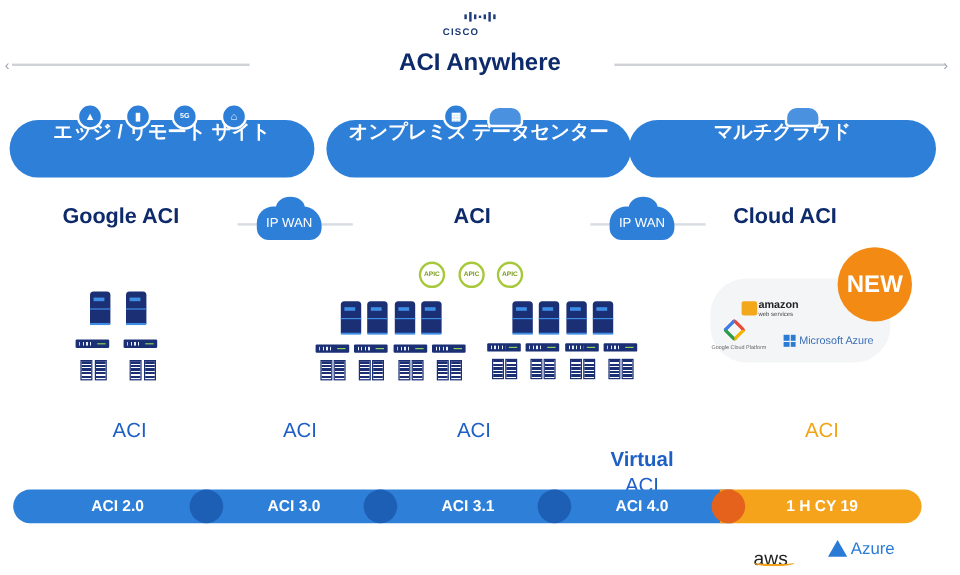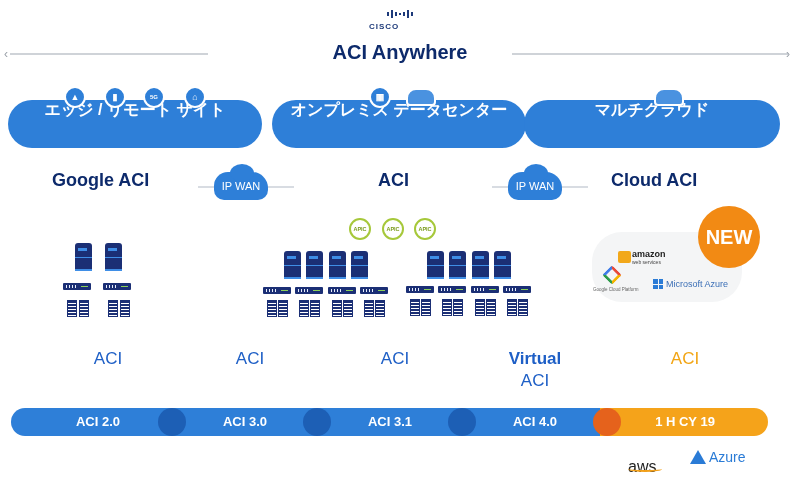--- a/index.html
+++ b/index.html
@@ -206,21 +206,21 @@
 
 <div class="abs feat" style="left:38px;">
   <div>ACI</div>
 </div>
 <div class="abs feat" style="left:180px;">
   <div>ACI</div>
 </div>
 <div class="abs feat" style="left:325px;">
   <div>ACI</div>
 </div>
-<div class="abs feat bold-first vir" style="left:465px;">
+<div class="abs feat bold-first vir" style="left:465px;margin-top:24px;">
   <div class="l1">Virtual</div>
   <div>ACI</div>
 </div>
 <div class="abs feat bold-first orange" style="left:615px;">
   <div>ACI</div>
 </div>
 
 <div class="abs timeline-blue"></div>
 <div class="abs timeline-orange"></div>
 <div class="abs tl-dot" style="left:158px;"></div>

